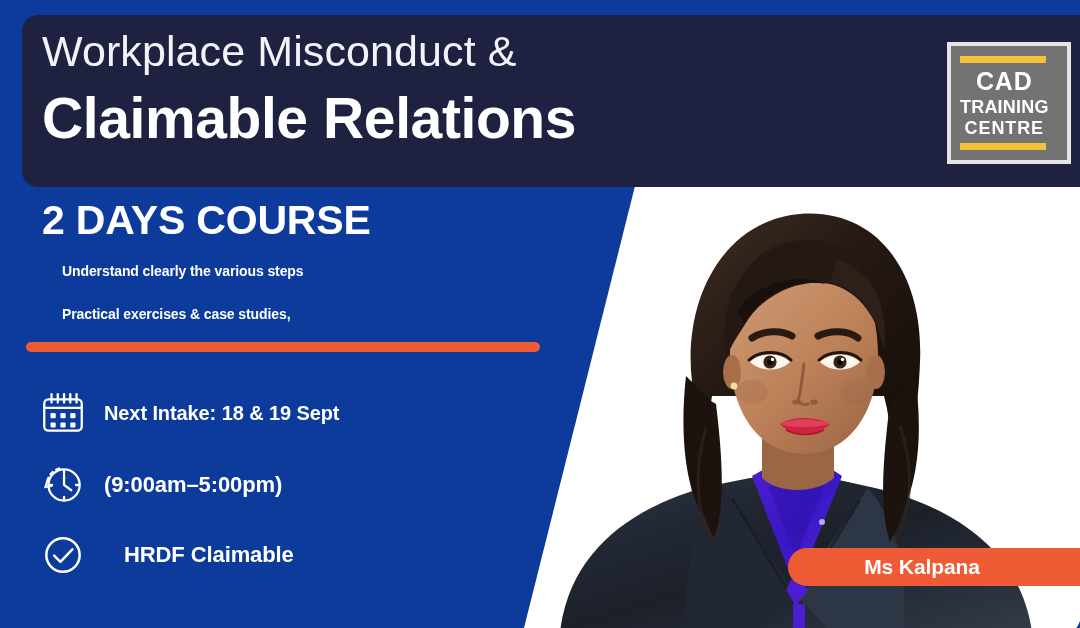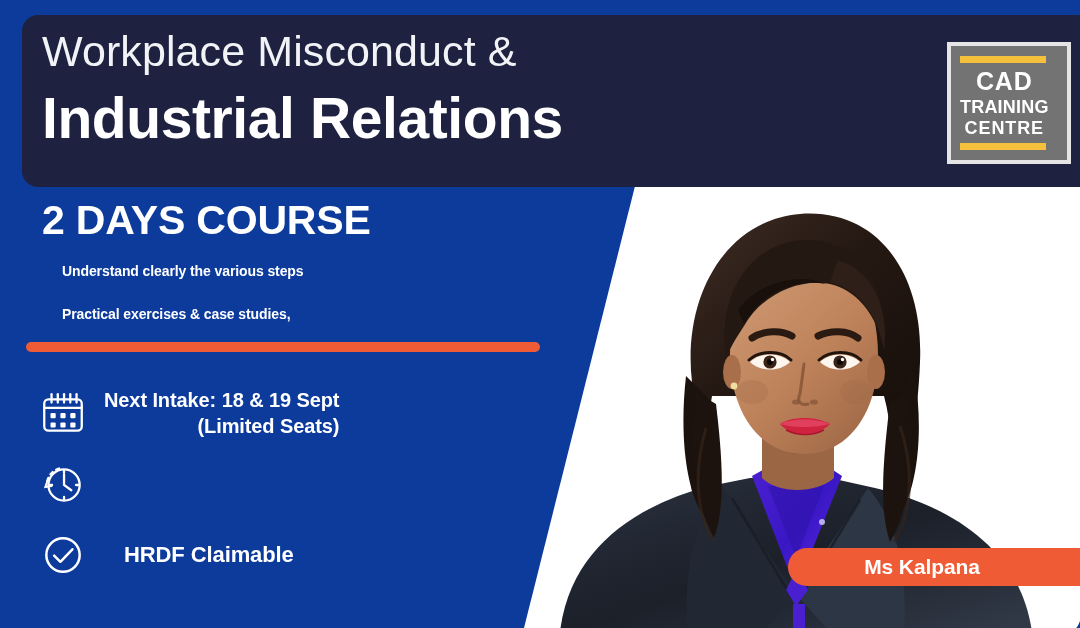--- a/index.html
+++ b/index.html
@@ -209,21 +209,21 @@
         <path d="M206 242 C 192 290 198 334 214 354" stroke="#34241a" stroke-width="3" fill="none" opacity=".7"></path>
       </g>
     </svg>
   </div>
 
   <div class="blue-panel"></div>
 
   <div class="header">
     <div class="header-title">
       <div class="title-line1">Workplace Misconduct &amp;</div>
-      <div class="title-line2">Industrial Relations</div>
+      <div class="title-line2">Claimable Relations</div>
     </div>
 
     <div class="logo-box">
       <div class="logo-bar top"></div>
       <div class="logo-text">
         <div class="logo-cad">CAD</div>
         <div class="logo-training">TRAINING</div>
         <div class="logo-centre">CENTRE</div>
       </div>
       <div class="logo-bar bottom"></div>
@@ -256,37 +256,37 @@
           <rect x="12" y="24" width="5" height="5" rx="1"></rect>
           <rect x="21.5" y="24" width="5" height="5" rx="1"></rect>
           <rect x="31" y="24" width="5" height="5" rx="1"></rect>
           <rect x="12" y="33" width="5" height="5" rx="1"></rect>
           <rect x="21.5" y="33" width="5" height="5" rx="1"></rect>
           <rect x="31" y="33" width="5" height="5" rx="1"></rect>
         </g>
       </svg>
       <div class="info-text">
         <div>Next Intake: 18 &amp; 19 Sept</div>
-        <div>(Limited Seats)</div>
       </div>
     </div>
 
     <div class="info-row r2">
       <svg class="info-icon" viewBox="0 0 48 48">
         <g fill="none" stroke="#ffffff" stroke-width="2.2" stroke-linecap="round">
           <circle cx="25" cy="24" r="15"></circle>
           <path d="M9 20 A 16 16 0 0 1 21 8" stroke-dasharray="3 4"></path>
           <path d="M9 20 L 7 26 L 13 25" stroke-width="1.8"></path>
           <path d="M25 14 L 25 24 L 32 29"></path>
           <line x1="25" y1="10.5" x2="25" y2="12.5"></line>
           <line x1="25" y1="35.5" x2="25" y2="37.5"></line>
           <line x1="11.5" y1="24" x2="13.5" y2="24"></line>
           <line x1="36.5" y1="24" x2="38.5" y2="24"></line>
         </g>
       </svg>
+      <div class="info-text big">(9:00am–5:00pm)</div>
     </div>
 
     <div class="info-row r3">
       <svg class="info-icon" viewBox="0 0 48 48">
         <g fill="none" stroke="#ffffff" stroke-width="2.4" stroke-linecap="round" stroke-linejoin="round">
           <circle cx="24" cy="24" r="16"></circle>
           <path d="M15.5 24.5 L 21.5 30.5 L 33 18.5"></path>
         </g>
       </svg>
       <div class="info-text big">HRDF Claimable</div>

